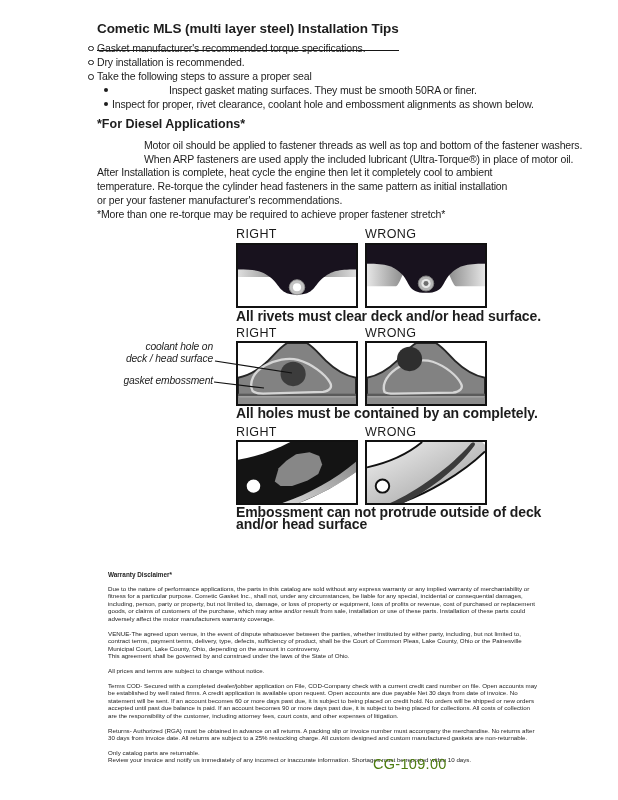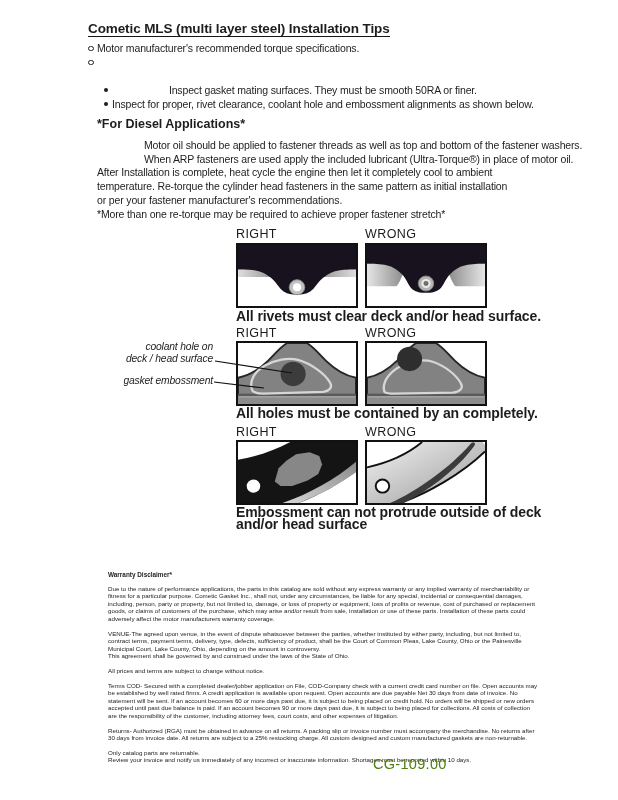--- a/index.html
+++ b/index.html
@@ -1,22 +1,22 @@
 <!DOCTYPE html>
 <html><head>
 <meta charset="utf-8">
 <style>
   html,body{margin:0;padding:0;}
   body{width:618px;height:800px;background:#ffffff;font-family:"Liberation Sans",sans-serif;color:#1d1d1d;}
   .page{position:relative;width:618px;height:800px;background:#fff;overflow:hidden;}
   .abs{position:absolute;}
   .pre{white-space:pre-line;}
 
-  .title{left:88px;top:21px;font-size:13.5px;font-weight:bold;letter-spacing:-0.1px;
-         border-bottom:1.5px solid #151515;padding-bottom:0;}
+  .title{left:97px;top:21px;font-size:13.5px;font-weight:bold;letter-spacing:-0.1px;
+         border-bottom:1.5px solid #151515;padding-bottom:14px;}
 
   .tiplist{left:88px;top:41px;font-size:10.5px;letter-spacing:-0.15px;line-height:14.2px;}
   .tipitem{position:relative;padding-left:9px;white-space:nowrap;}
   .ring{position:absolute;left:0;top:4.5px;width:3.6px;height:3.6px;border:1px solid #1d1d1d;border-radius:50%;}
   .sublist{left:104px;top:83px;font-size:10.5px;letter-spacing:-0.15px;line-height:14.2px;text-align:center;}
   .subitem{position:relative;padding-left:8px;white-space:nowrap;}
   .dot{position:absolute;left:0;top:5px;width:4px;height:4px;background:#1d1d1d;border-radius:50%;}
 
   .diesel-h{left:97px;top:117px;font-size:12.5px;font-weight:bold;}
   .para{left:97px;font-size:10.5px;letter-spacing:-0.15px;line-height:14px;}
@@ -36,22 +36,23 @@
   .overlay{left:0;top:0;pointer-events:none;}
 </style>
 </head>
 <body>
 
 <div class="page">
 
   <div class="abs title">Cometic MLS (multi layer steel) Installation Tips</div>
 
   <div class="abs tiplist">
-    <div class="tipitem"><span class="ring"></span><span>Motor manufacturer's recommended torque specifications.</span></div>
-    <div class="tipitem"><span class="ring"></span></div>
+    <div class="tipitem"><span class="ring"></span><span>Gasket manufacturer's recommended torque specifications.</span></div>
+    <div class="tipitem"><span class="ring"></span><span>Dry installation is recommended.</span></div>
+    <div class="tipitem"><span class="ring"></span><span>Take the following steps to assure a proper seal</span></div>
   </div>
 
   <div class="abs sublist">
     <div class="subitem"><span class="dot"></span><span>Inspect gasket mating surfaces.  They must be smooth 50RA or finer.</span></div>
     <div class="subitem"><span class="dot"></span><span>Inspect for proper, rivet clearance, coolant hole and embossment alignments as shown below.</span></div>
   </div>
 
   <div class="abs diesel-h">*For Diesel Applications*</div>
   <div class="abs para p1 pre">Motor oil should be applied to fastener threads as well as top and bottom of the fastener washers.
 When ARP fasteners are used apply the included lubricant (Ultra-Torque®) in place of motor oil.</div>

